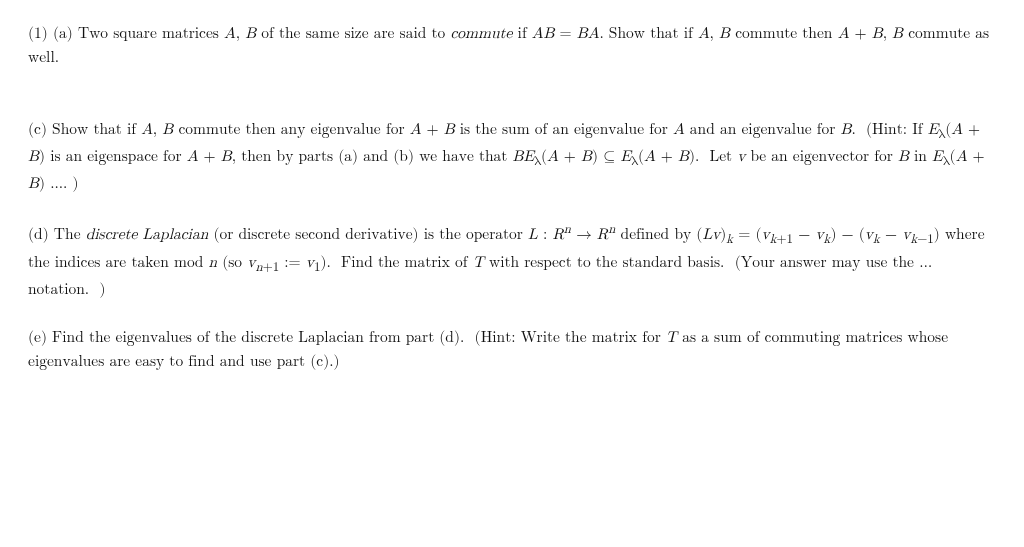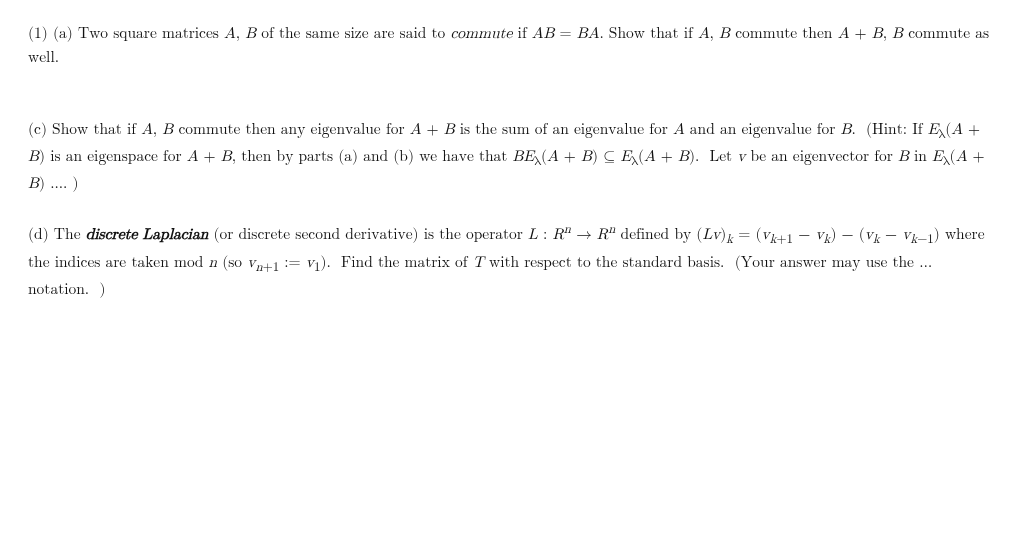--- a/index.html
+++ b/index.html
@@ -33,21 +33,21 @@
       text-align: left;
       margin: 0;
     }
 
     .math {
       font-style: italic;
     }
 
     .discrete-laplacian {
       font-style: italic;
-      font-weight: bold;
+      font-weight: normal;
       text-align: center;
     }
   </style>
 </head>
 <body>
 
 <div class="page-container">
 
   <div class="problem-block">
 
@@ -77,16 +77,21 @@
     <p>
       <span>(d)&nbsp;</span>The <em class="discrete-laplacian">discrete Laplacian</em> (or discrete second derivative) is the operator <em class="math">L</em> : <em class="math">R<sup>n</sup></em> →
       <em class="math">R<sup>n</sup></em> defined by (<em class="math">Lv</em>)<sub><em>k</em></sub> = (<em class="math">v</em><sub><em>k</em>+1</sub> − <em class="math">v</em><sub><em>k</em></sub>) − (<em class="math">v</em><sub><em>k</em></sub> − <em class="math">v</em><sub><em>k</em>−1</sub>) where the indices are taken mod
       <em class="math">n</em> (so <em class="math">v</em><sub><em>n</em>+1</sub> := <em class="math">v</em><sub>1</sub>).&nbsp; Find the matrix of <em class="math">T</em> with respect to the standard basis.&nbsp; (Your
       answer may use the … notation.&nbsp; )
     </p>
 
     <br>
 
     
+    <p>
+      <span>(e)&nbsp;</span>Find the eigenvalues of the discrete Laplacian from part (d).&nbsp; (Hint: Write the
+      matrix for <em class="math">T</em> as a sum of commuting matrices whose eigenvalues are easy to find
+      <span>and</span> use part (c).)
+    </p>
 
   </div>
 
 </div>
 
 </body></html>

